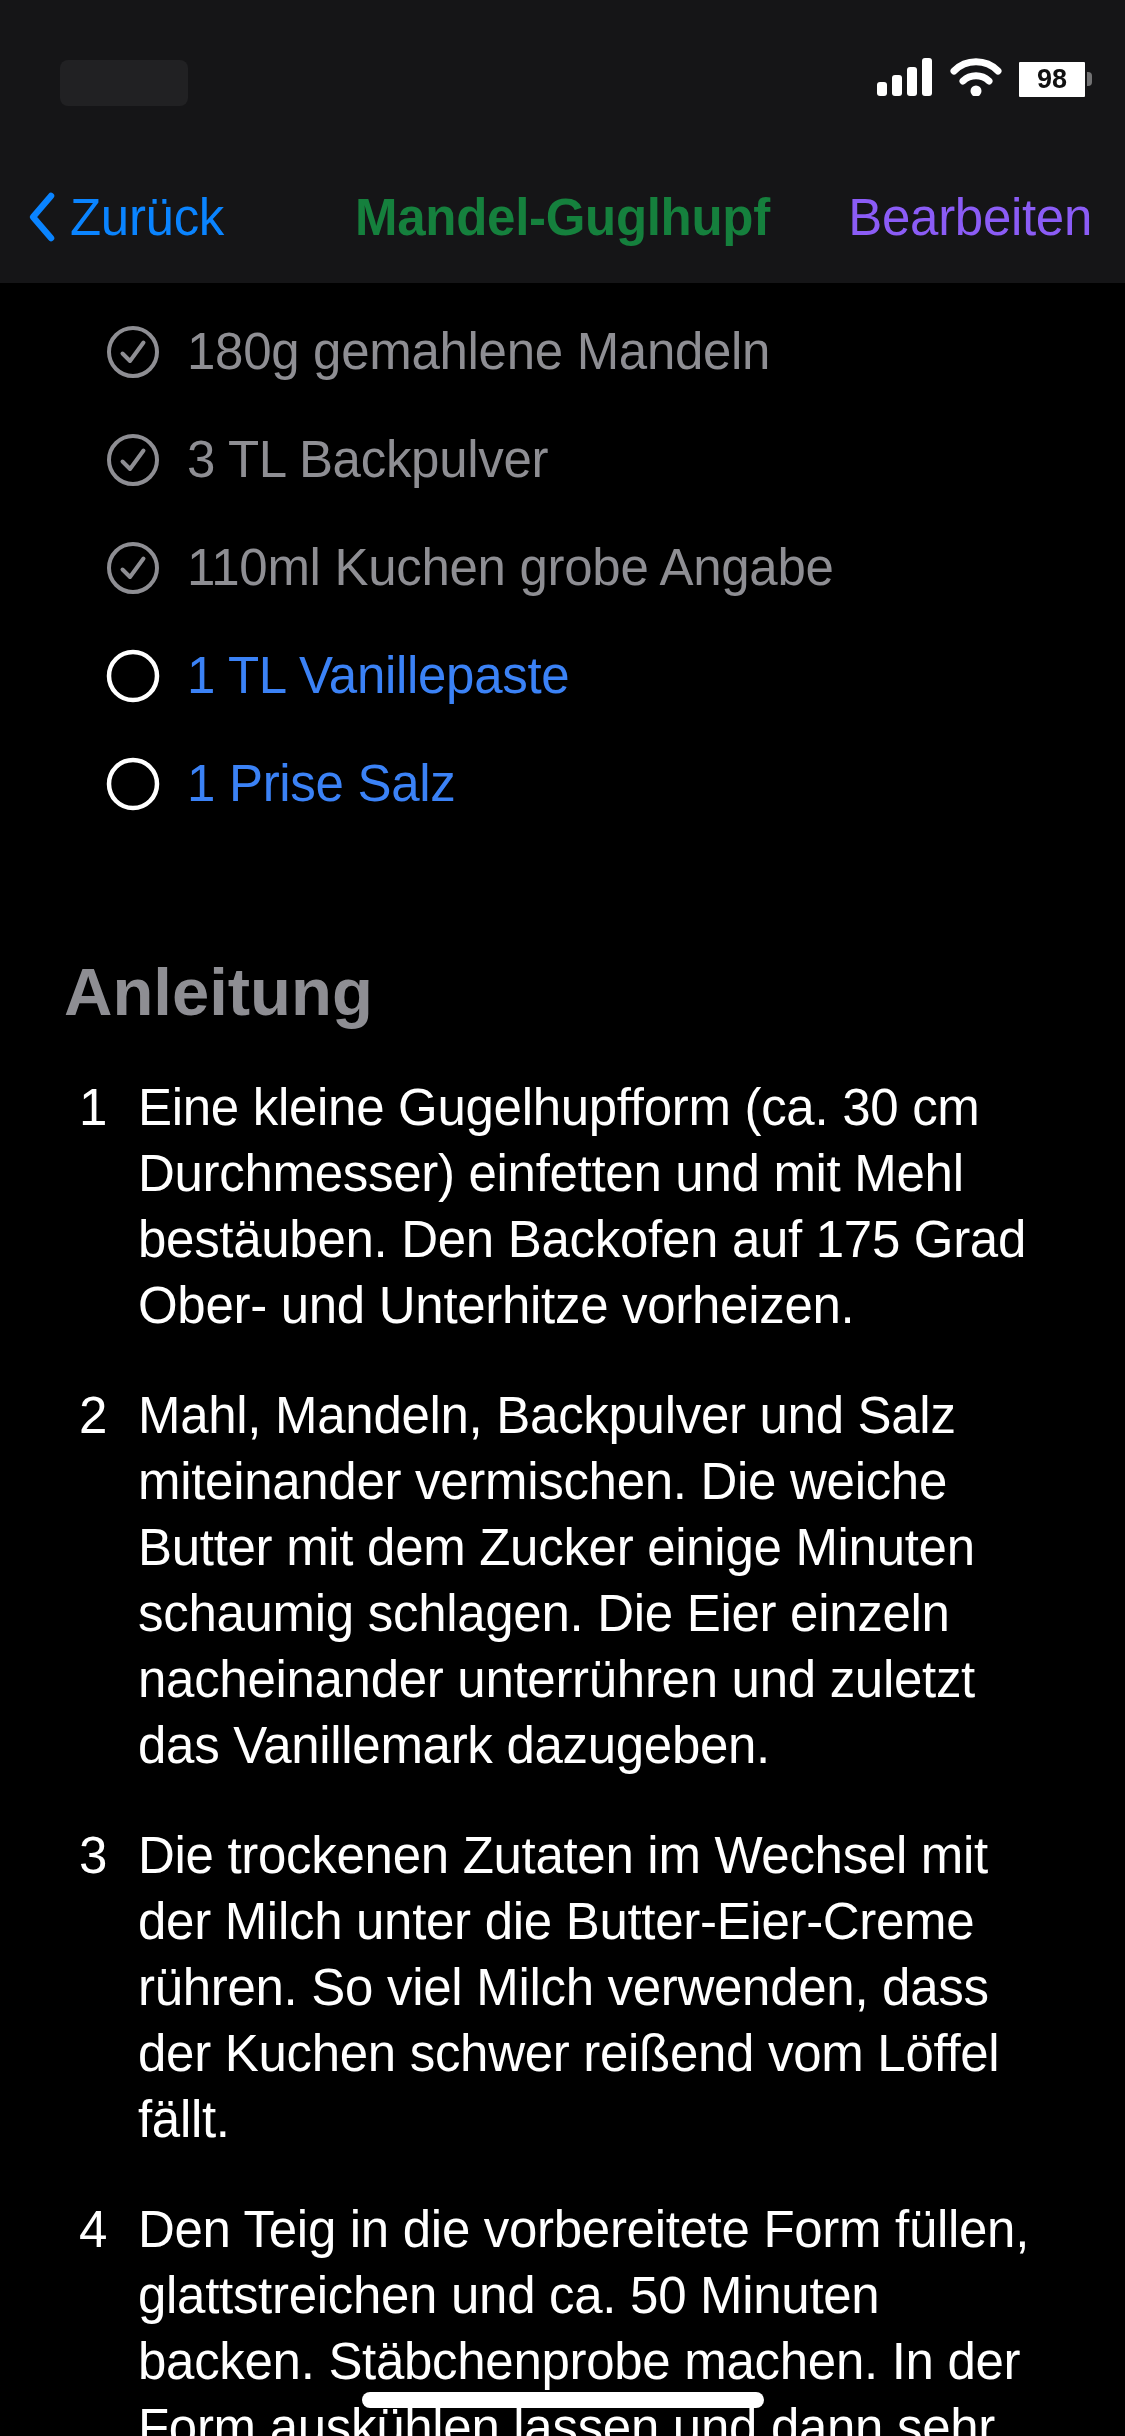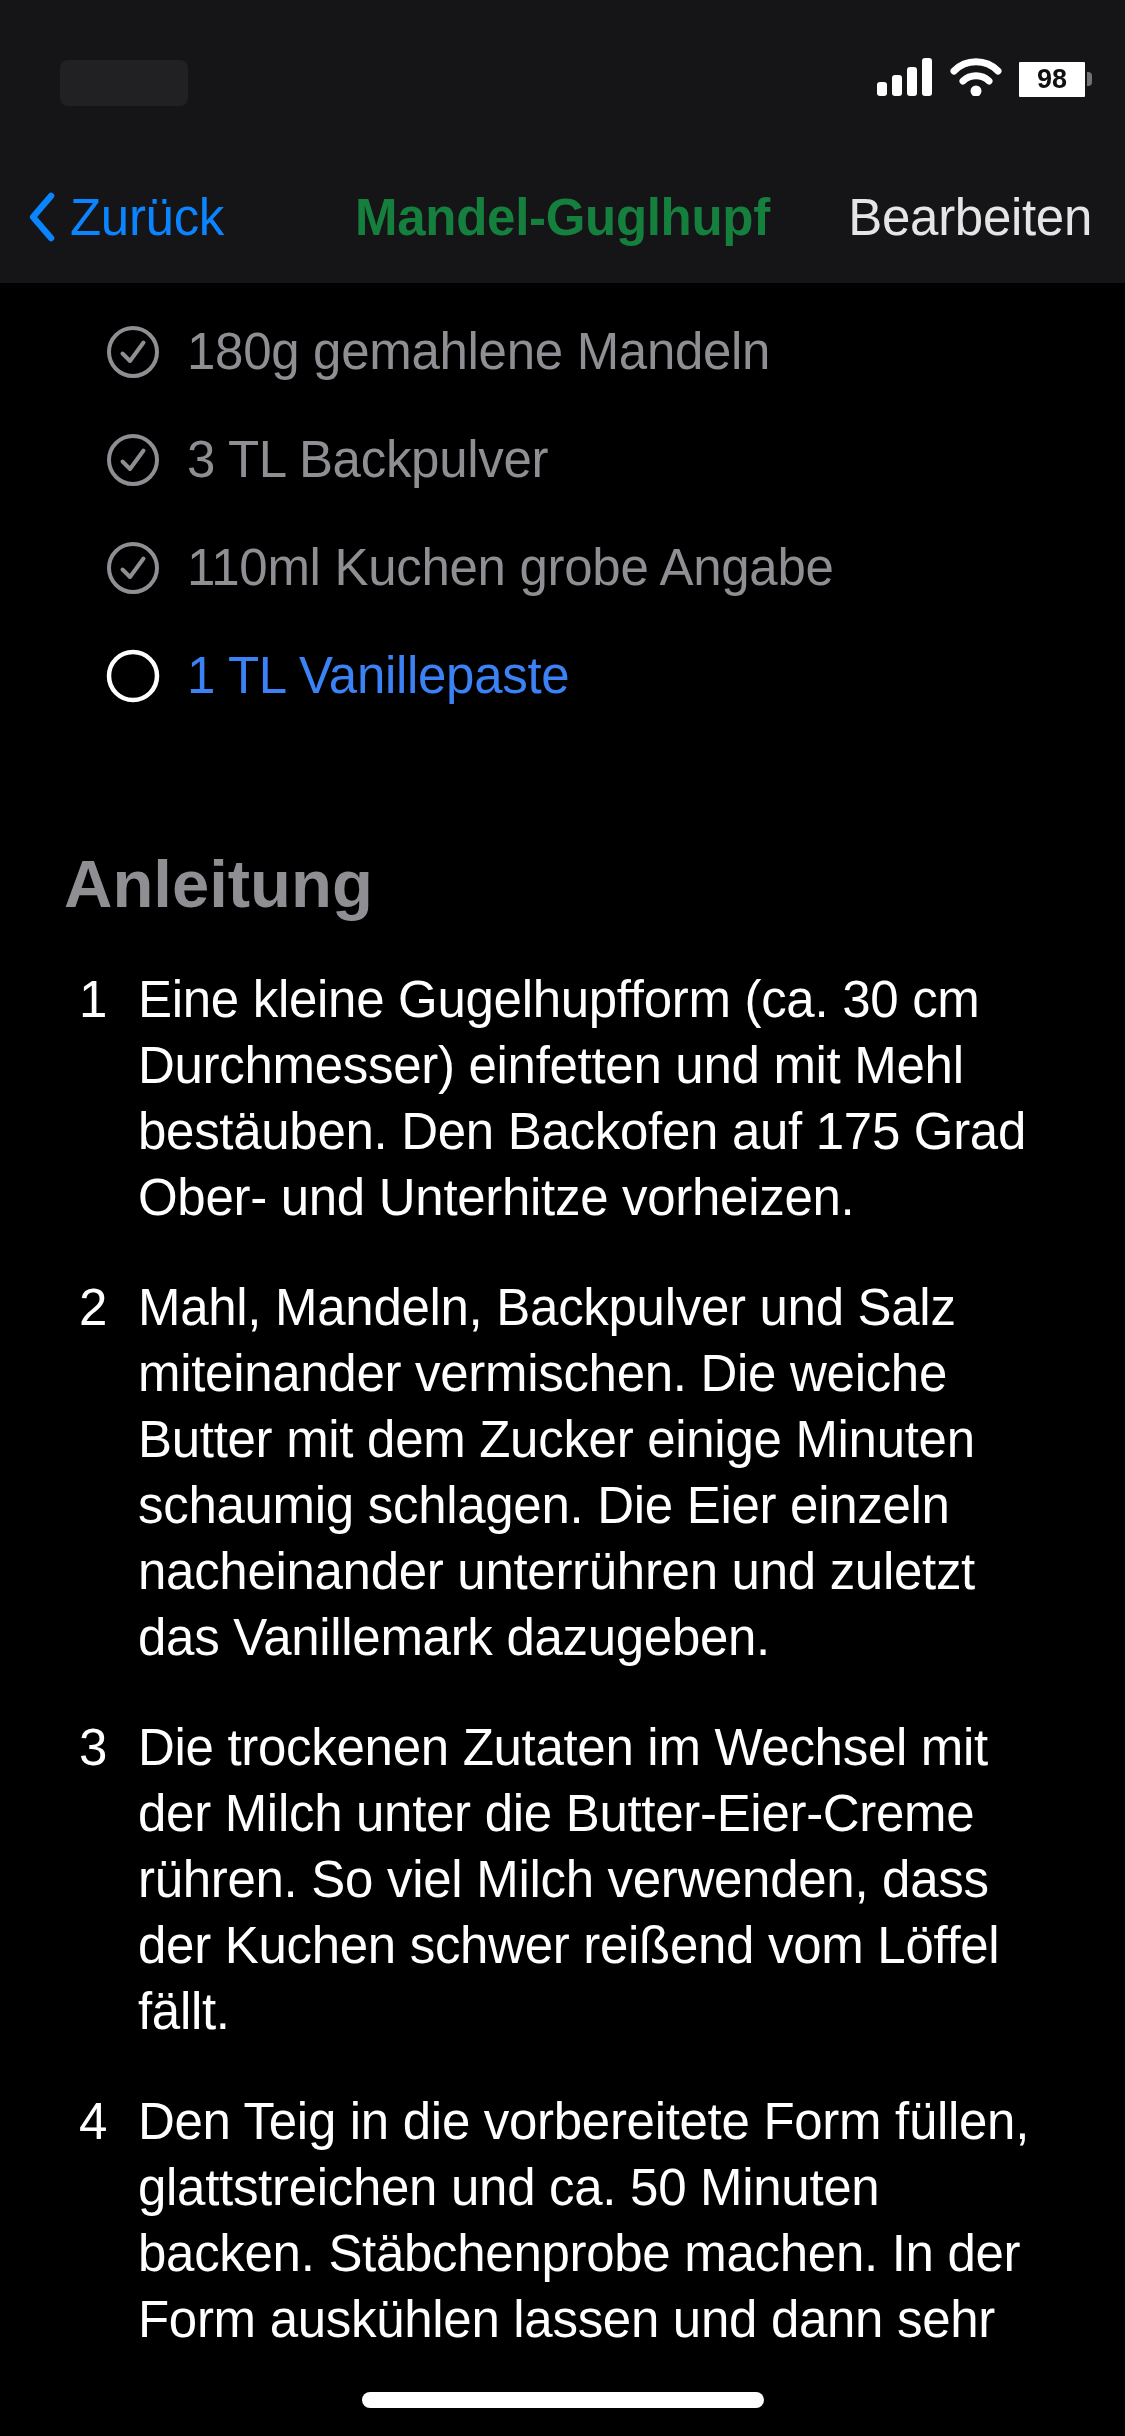--- a/index.html
+++ b/index.html
@@ -88,21 +88,21 @@
     font-size: 51px;
     font-weight: 600;
     color: #15803d;
   }
   .edit-button {
     position: absolute;
     right: 33px; top: 0;
     height: 106px;
     display: flex;
     align-items: center;
-    color: #e5e5e5;
+    color: #8b5cf6;
     font-size: 51px;
     cursor: pointer;
   }
 
   
   .content {
     position: absolute;
     top: 283px; left: 0; right: 0; bottom: 0;
     overflow: hidden;
   }
@@ -251,20 +251,28 @@
 
       <div class="ing-row">
         <span class="ing-check">
           <svg width="54" height="54" viewBox="0 0 54 54">
             <circle cx="27" cy="27" r="24" fill="none" stroke="#ffffff" stroke-width="4.5"></circle>
           </svg>
         </span>
         <span class="ing-label">1 TL Vanillepaste</span>
       </div>
 
+      <div class="ing-row">
+        <span class="ing-check">
+          <svg width="54" height="54" viewBox="0 0 54 54">
+            <circle cx="27" cy="27" r="24" fill="none" stroke="#ffffff" stroke-width="4.5"></circle>
+          </svg>
+        </span>
+        <span class="ing-label">1 Prise Salz</span>
+      </div>
 
     </div>
 
     <div class="section-header">Anleitung</div>
 
     <div class="steps">
 
       <div class="step">
         <div class="step-num">1</div>
         <div class="step-text">Eine kleine Gugelhupfform (ca. 30 cm

